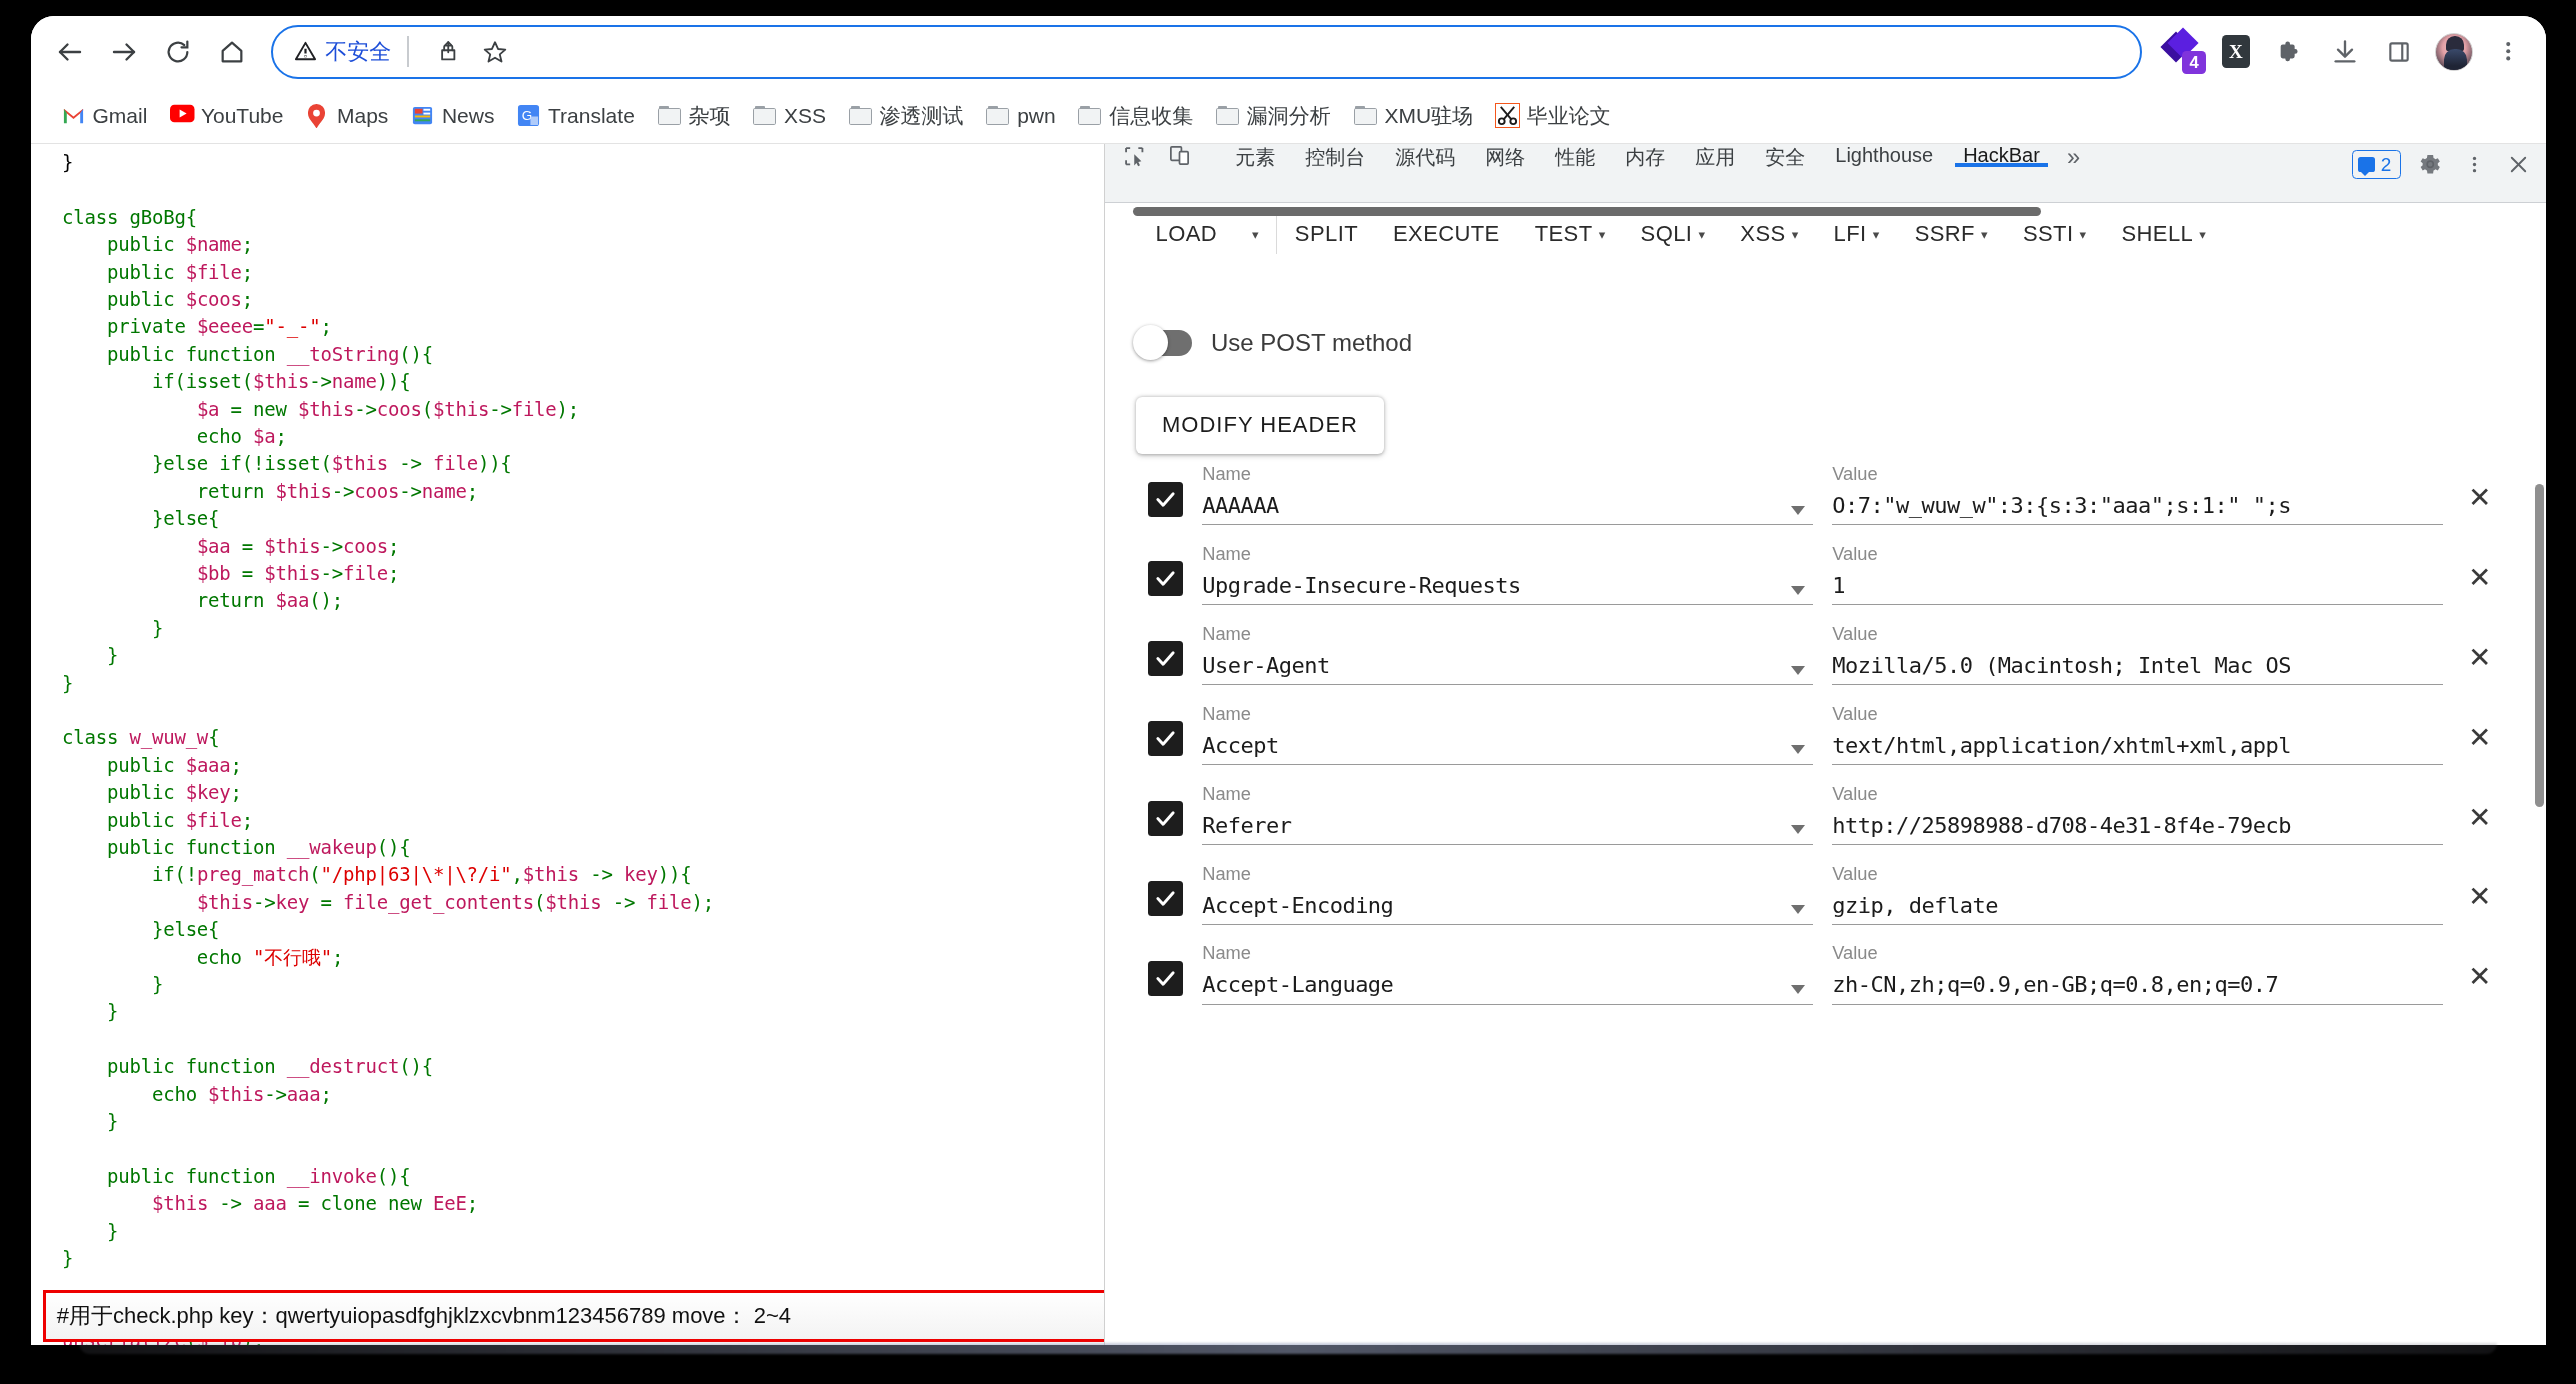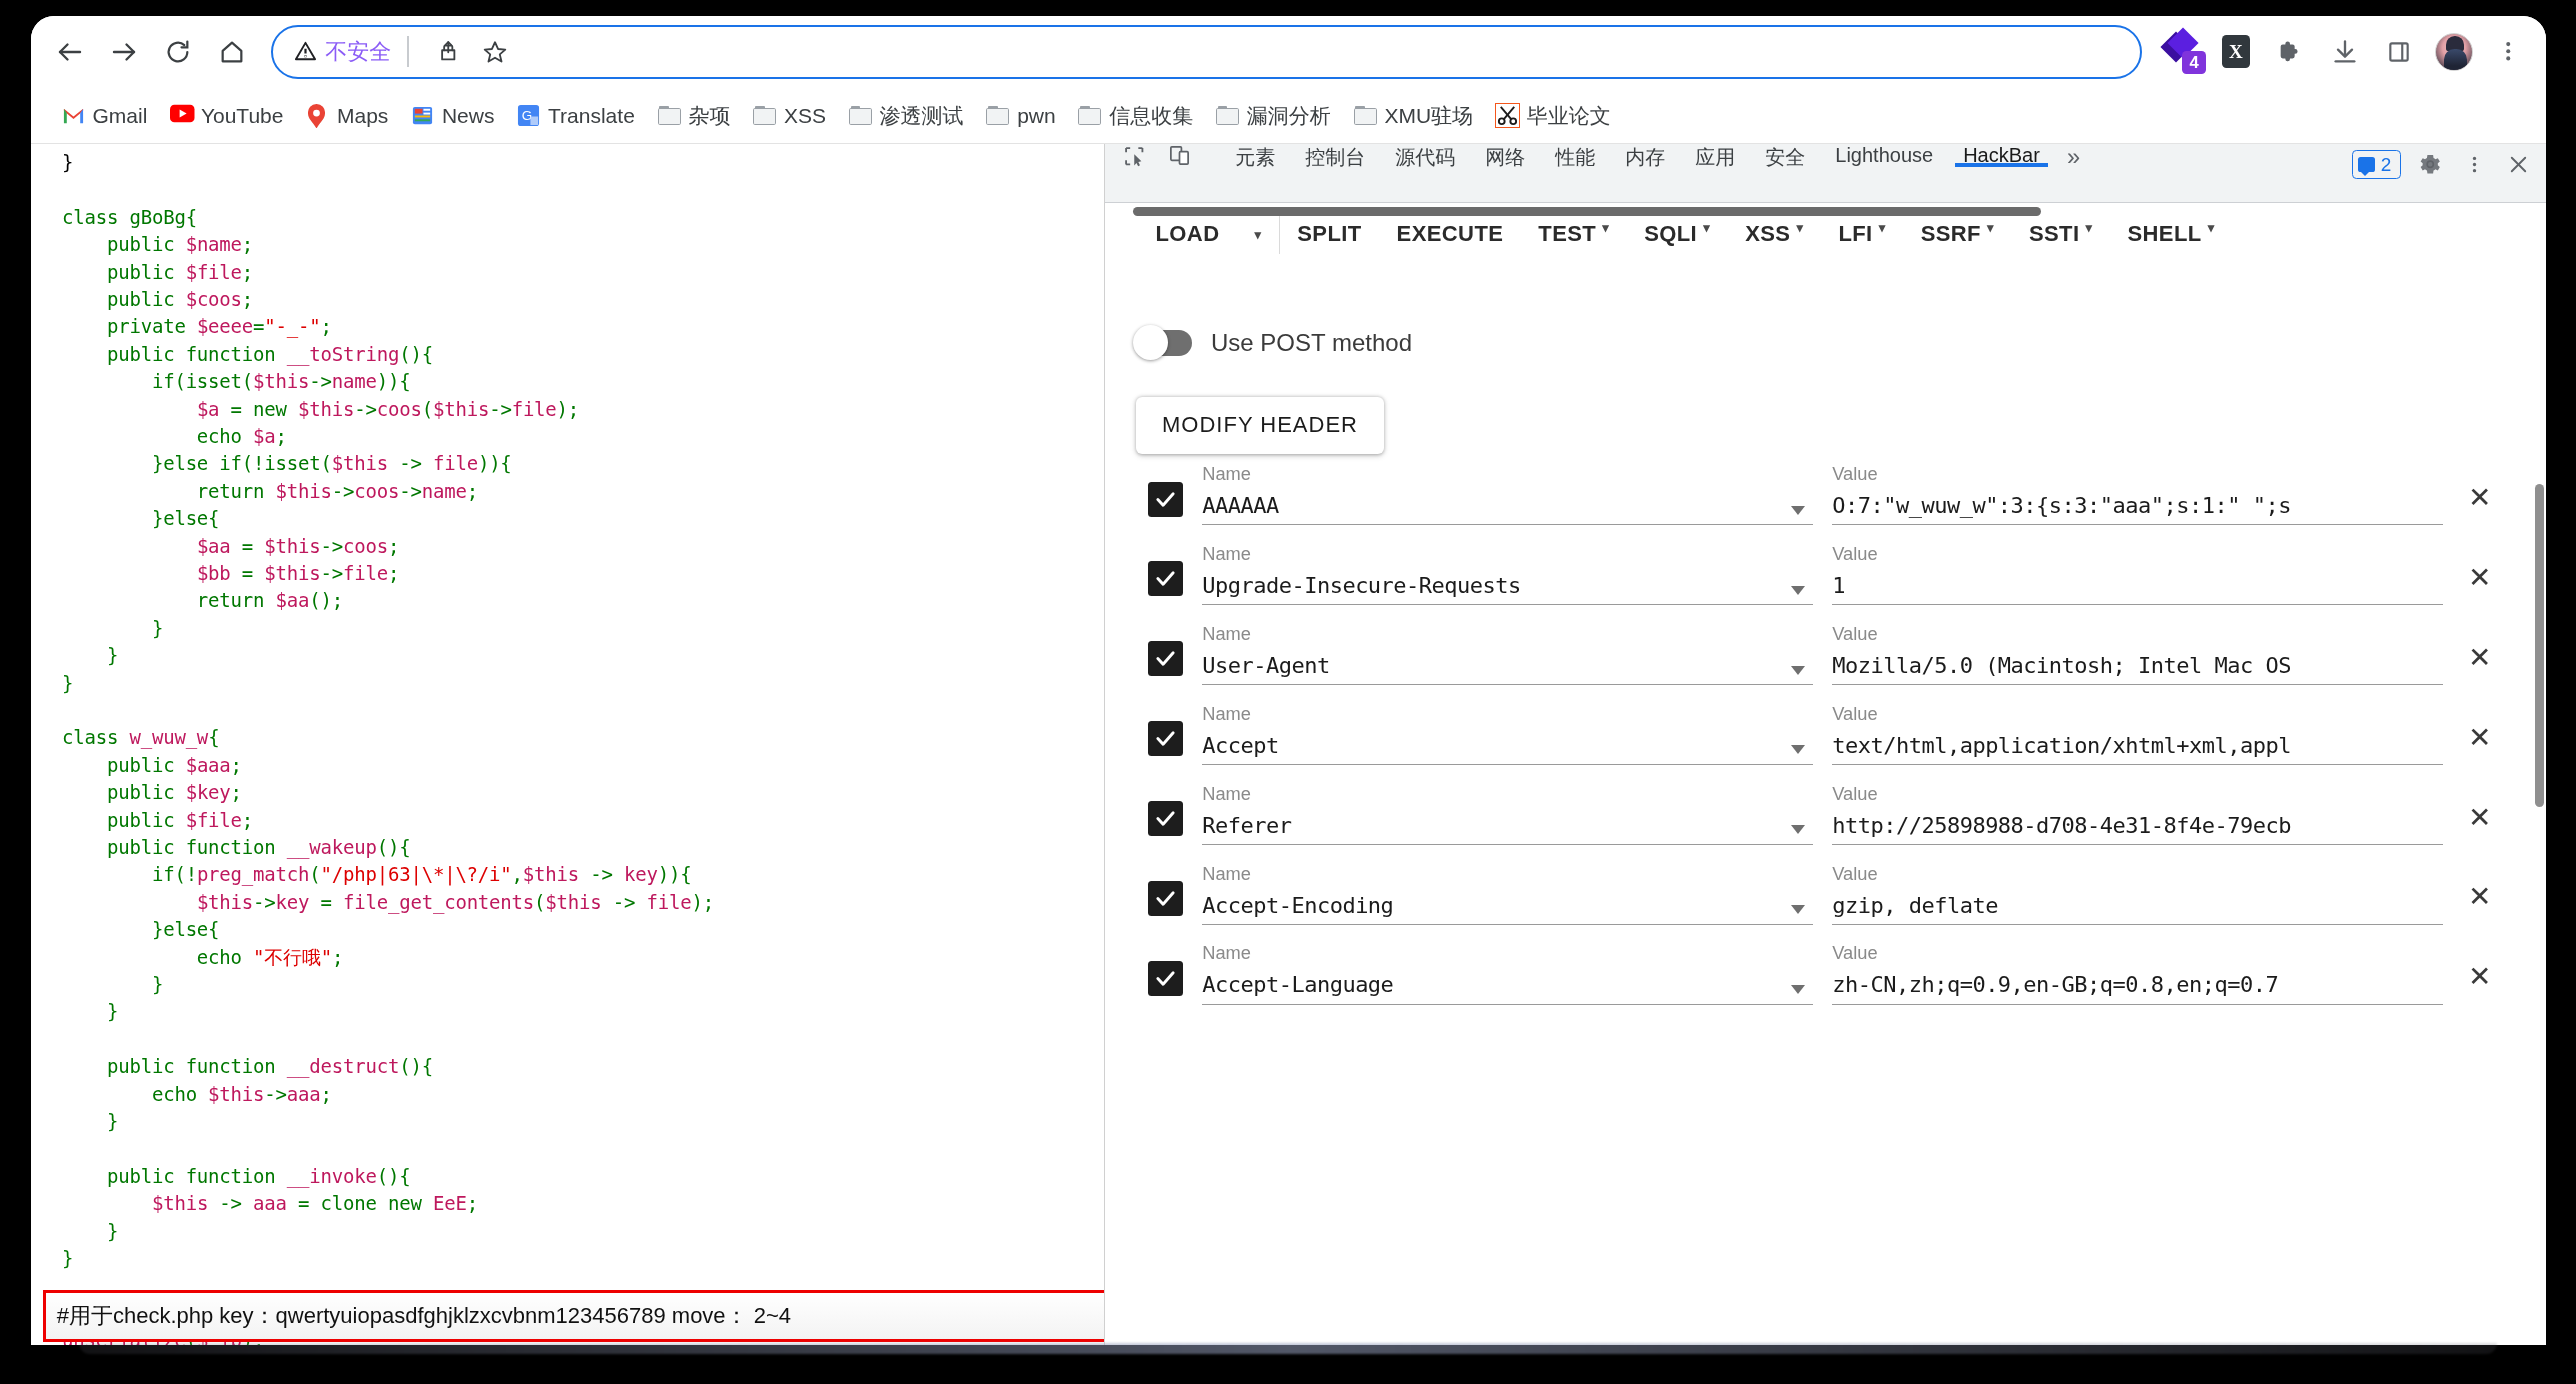--- a/index.html
+++ b/index.html
@@ -53,21 +53,21 @@
     border-radius: 30px;
     background: #fff;
     display: flex;
     align-items: center;
     padding: 0 7px 0 21px;
     min-width: 0;
   }
   #omni-warn {
     display:flex; align-items:center; gap:7.9px;
     flex: 0 0 auto;
-    color: #8b5cf6;
+    color: #1d4ed8;
     font-size: 22px;
   }
   #omni-sep {
     width: 1.7px; height: 31px;
     background: #c8cbcf;
     margin: 0 15.7px;
     flex: 0 0 auto;
   }
   #omni-url {
     flex: 1 1 auto;
@@ -264,22 +264,22 @@
     height:63px;
     display:flex; align-items:center;
     padding-left: 33px;
     background:#fff;
     overflow:hidden;
     position:relative;
   }
   .hb-btn {
     font-size:22px; letter-spacing:0.4px;
     color:#2b2b2b; padding: 0 17.5px;
-    white-space:nowrap; display:flex; align-items:flex-start; gap:6.1px;
-    font-weight:700;
+    white-space:nowrap; display:flex; align-items:center; gap:6.1px;
+    font-weight:400;
   }
   .caret { font-size:13px; color:#4a4a4a; line-height:1; }
   .hb-sep { width:0.9px; align-self:stretch; background:#dadada; margin:12.2px 0; }
 
   #hb-scroll {
     position:absolute; left:28px; right:0; top:63px; height:9.6px;
   }
   #hb-scroll .thumb {
     position:absolute; left:0; top:0; height:9.6px; width:908px;
     background:#6b6b6b; border-radius:6.1px;

